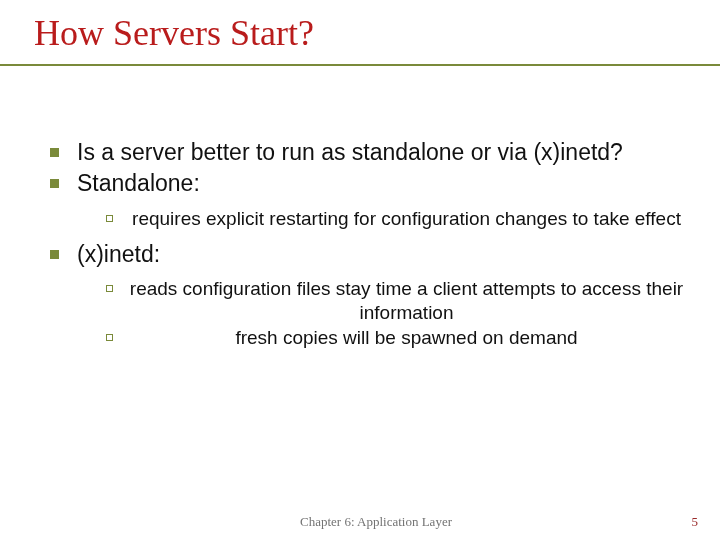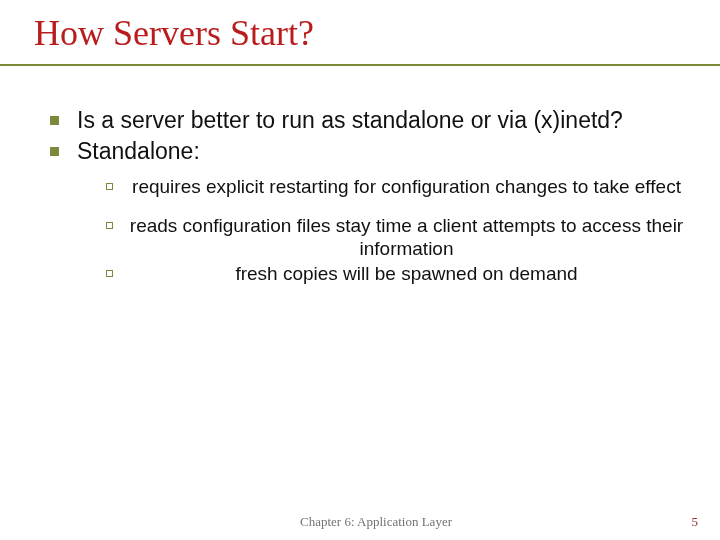--- a/index.html
+++ b/index.html
@@ -23,21 +23,22 @@
     font-weight: normal;
     color: #b91c1c;
     padding: 4px 0 10px 10px;
   }
   .underline {
     border-bottom: 2px solid #7a8a3a;
     margin: 0 -24px 0 -24px;
     padding: 0 24px;
   }
   .content {
-    padding: 40px 12px 0 20px;
+    padding: 24px 12px 0 20px;
+    margin-top: 48px;
   }
   .lvl1 {
     display: flex;
     align-items: flex-start;
     margin-bottom: 2px;
     font-size: 23px;
     color: #111;
     line-height: 1.28;
   }
   .lvl1 .bullet {
@@ -111,20 +112,24 @@
       <span class="text">Standalone:</span>
     </div>
 
     <div class="sub-block">
       <div class="lvl2">
         <span class="bullet"></span>
         <span class="text">requires explicit restarting for configuration changes to take effect</span>
       </div>
     </div>
 
+    <div class="lvl1">
+      <span class="bullet"></span>
+      <span class="text">(x)inetd:</span>
+    </div>
 
     <div class="sub-block">
       <div class="lvl2">
         <span class="bullet"></span>
         <span class="text">reads configuration files stay time a client attempts to access their information</span>
       </div>
       <div class="lvl2">
         <span class="bullet"></span>
         <span class="text">fresh copies will be spawned on demand</span>
       </div>

